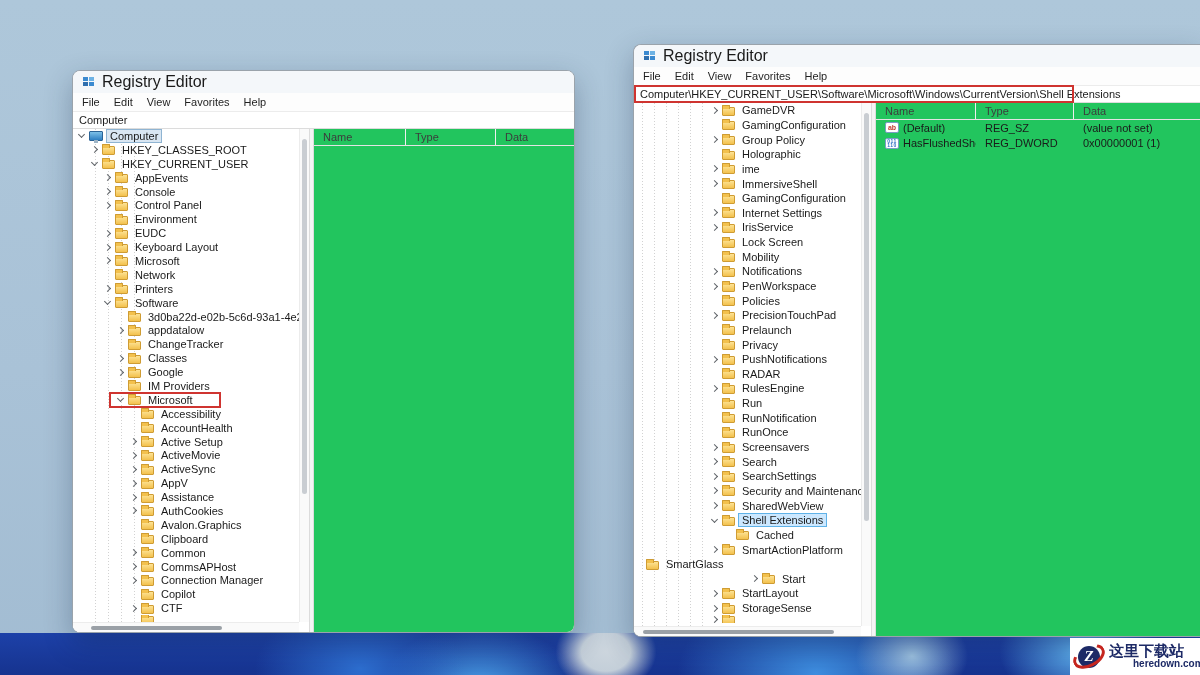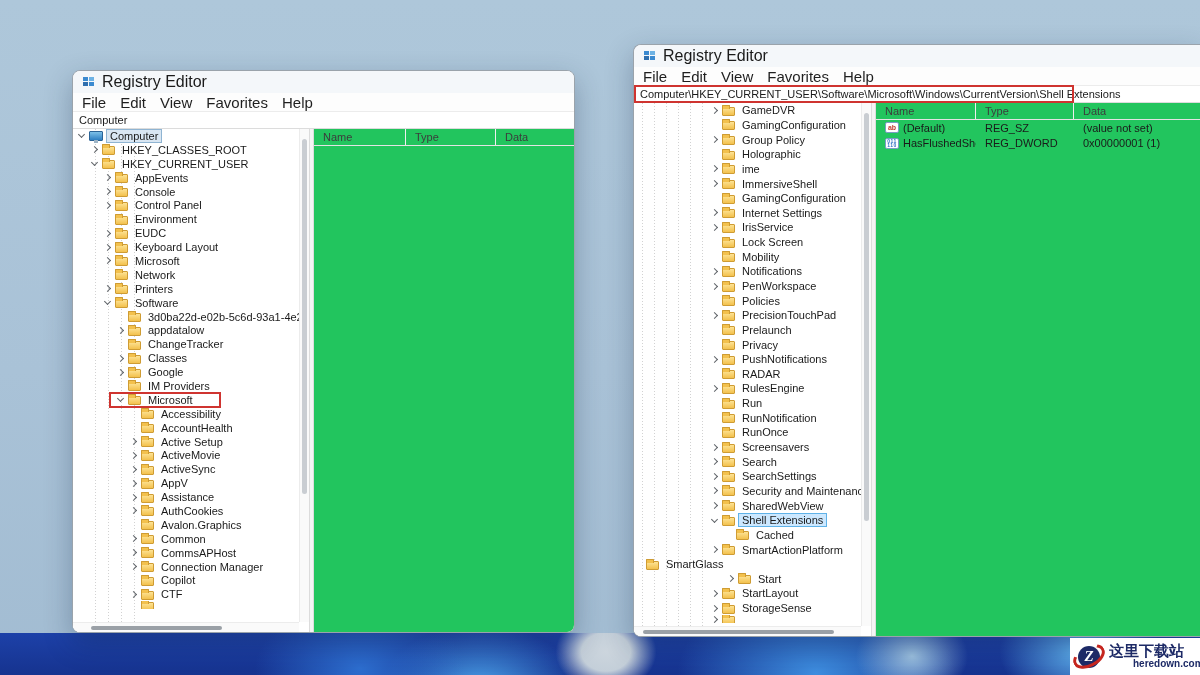--- a/index.html
+++ b/index.html
@@ -21,21 +21,21 @@
     box-shadow:0 10px 28px rgba(20,40,70,.30); display:flex; flex-direction:column; }
   .left-window { left:72px; top:70px; width:503px; height:563px; border-radius:8px; overflow:hidden; }
   .right-window { left:633px; top:44px; width:567px; height:593px;
     border-radius:8px 0 0 8px; border-right:none; overflow:hidden; }
   .titlebar { height:22px; background:#f4f7fa; display:flex; align-items:center; gap:6px;
     padding:0 9px; flex:0 0 auto; }
   .title { font-size:16px; color:#1a1a1a; }
   .app-icon { width:14px; height:14px; display:inline-block; }
   .menubar { height:19px; background:#fdfdfd; display:flex; align-items:center;
     padding-left:2px; border-bottom:1px solid #ececec; flex:0 0 auto; }
-  .menu-item { font-size:15px; color:#1f1f1f; padding:0 7px; height:100%;
+  .menu-item { font-size:11px; color:#1f1f1f; padding:0 7px; height:100%;
     display:flex; align-items:center; cursor:default; }
   .addressbar { position:relative; height:17px; background:#fff; display:flex; align-items:center;
     padding-left:6px; border-bottom:1px solid #dcdcdc; font-size:11px; color:#1a1a1a; flex:0 0 auto; }
   .address-redbox { position:absolute; left:0; top:-1px; height:18px; width:440px;
     border:2px solid #cf3430; pointer-events:none; }
   .content { flex:1 1 auto; display:flex; min-height:0; background:#fff; }
 
   
   .treepane { position:relative; overflow:hidden; background:#fff; flex:0 0 auto; }
   .left-window .treepane { width:236px; }
@@ -323,20 +323,25 @@
             <span class="chev collapsed">
               <i></i>
             </span>
             <span class="ico-folder"></span>
             <span class="tlabel">AuthCookies</span>
           </div>
           <div class="trow" style="padding-left: 56px;">
             <span class="chev none"></span>
             <span class="ico-folder"></span>
             <span class="tlabel">Avalon.Graphics</span>
+          </div>
+          <div class="trow" style="padding-left: 56px;">
+            <span class="chev none"></span>
+            <span class="ico-folder"></span>
+            <span class="tlabel">Clipboard</span>
           </div>
           <div class="trow" style="padding-left: 56px;">
             <span class="chev collapsed">
               <i></i>
             </span>
             <span class="ico-folder"></span>
             <span class="tlabel">Common</span>
           </div>
           <div class="trow" style="padding-left: 56px;">
             <span class="chev collapsed">
@@ -609,21 +614,21 @@
               <i></i>
             </span>
             <span class="ico-folder"></span>
             <span class="tlabel">SmartActionPlatform</span>
           </div>
           <div class="trow" style="">
             <span class="chev none"></span>
             <span class="ico-folder"></span>
             <span class="tlabel">SmartGlass</span>
           </div>
-          <div class="trow" style="padding-left: 92px;">
+          <div class="trow" style="padding-left: 92px; margin-left: 24px;">
             <span class="chev collapsed">
               <i></i>
             </span>
             <span class="ico-folder"></span>
             <span class="tlabel">Start</span>
           </div>
           <div class="trow" style="padding-left: 76px;">
             <span class="chev collapsed">
               <i></i>
             </span>

